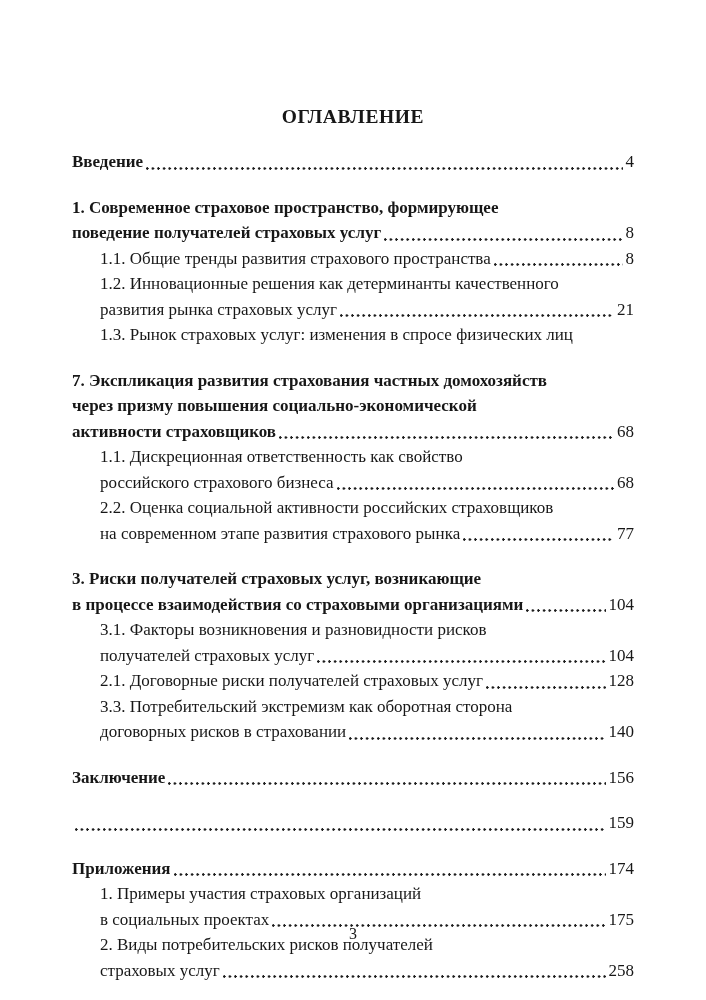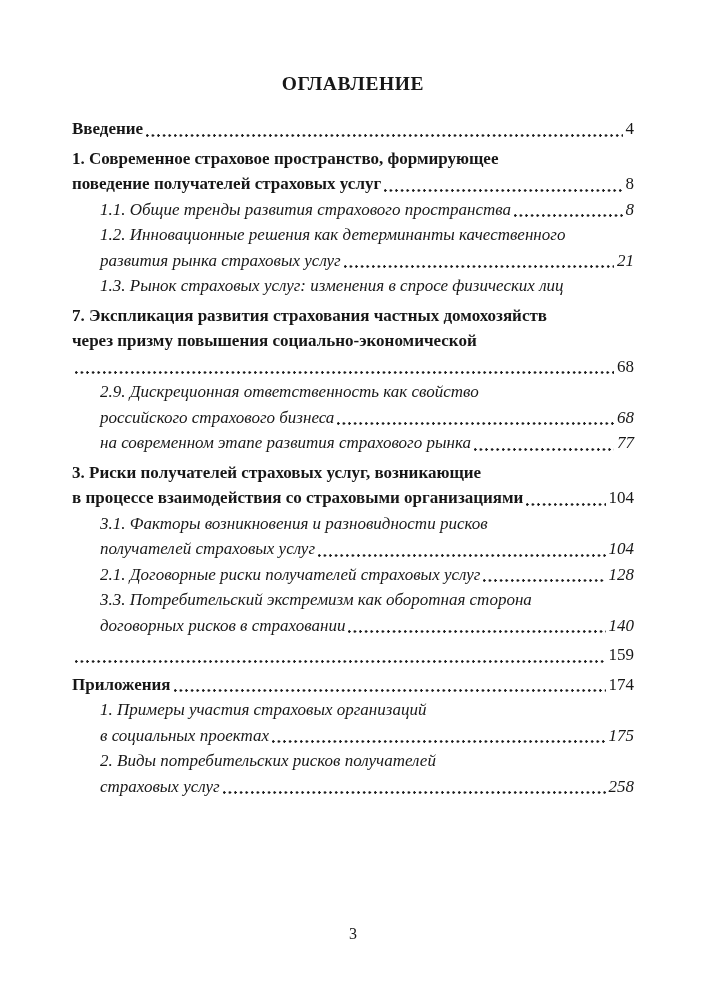--- a/index.html
+++ b/index.html
@@ -15,29 +15,30 @@
     padding: 72px 72px 0 72px;
     overflow: hidden;
   }
   .title {
     text-align: center;
     font-weight: bold;
     font-size: 19.5px;
     line-height: 24px;
     letter-spacing: 0.6px;
     margin-bottom: 20px;
+    margin-top: 33px;
   }
   .toc {
     font-size: 17px;
     line-height: 25.5px;
   }
   .entry { }
-  .entry.top { margin-top: 4px; }
+  .entry.top { margin-top: 20px; }
   .entry.top .t, .entry.top .line { font-weight: bold; }
-  .entry.sub { padding-left: 28px; font-style: italic; }
+  .entry.sub { padding-left: 28px; }
   .line, .t { white-space: nowrap; }
   .row { display: flex; }
   .t { flex: 0 0 auto; }
   .leader {
     flex: 1 1 auto;
     align-self: flex-end;
     height: 3px;
     min-width: 12px;
     margin: 0 3px 5px 3px;
     background-image: radial-gradient(circle at 1.3px 1.5px, #1d1d1d 1.05px, rgba(0,0,0,0) 1.45px);
@@ -100,35 +101,37 @@
     </div>
 
     <div class="entry sub">
       <div class="line">1.3. Рынок страховых услуг: изменения в спросе физических лиц</div>
     </div>
 
     <div class="entry top">
       <div class="line">7. Экспликация развития страхования частных домохозяйств</div>
       <div class="line">через призму повышения социально-экономической</div>
       <div class="row">
+        <span class="t">активности страховщиков</span>
         <span class="leader"></span>
         <span class="pg">68</span>
       </div>
     </div>
 
     <div class="entry sub">
-      <div class="line">2.9. Дискреционная ответственность как свойство</div>
+      <div class="line">1.1. Дискреционная ответственность как свойство</div>
       <div class="row">
         <span class="t">российского страхового бизнеса</span>
         <span class="leader"></span>
         <span class="pg">68</span>
       </div>
     </div>
 
     <div class="entry sub">
+      <div class="line">2.2. Оценка социальной активности российских страховщиков</div>
       <div class="row">
         <span class="t">на современном этапе развития страхового рынка</span>
         <span class="leader"></span>
         <span class="pg">77</span>
       </div>
     </div>
 
     <div class="entry top">
       <div class="line">3. Риски получателей страховых услуг, возникающие</div>
       <div class="row">
@@ -157,20 +160,27 @@
 
     <div class="entry sub">
       <div class="line">3.3. Потребительский экстремизм как оборотная сторона</div>
       <div class="row">
         <span class="t">договорных рисков в страховании</span>
         <span class="leader"></span>
         <span class="pg">140</span>
       </div>
     </div>
 
+    <div class="entry top">
+      <div class="row">
+        <span class="t">Заключение</span>
+        <span class="leader"></span>
+        <span class="pg">156</span>
+      </div>
+    </div>
 
     <div class="entry top">
       <div class="row">
         <span class="leader"></span>
         <span class="pg">159</span>
       </div>
     </div>
 
     <div class="entry top">
       <div class="row">

